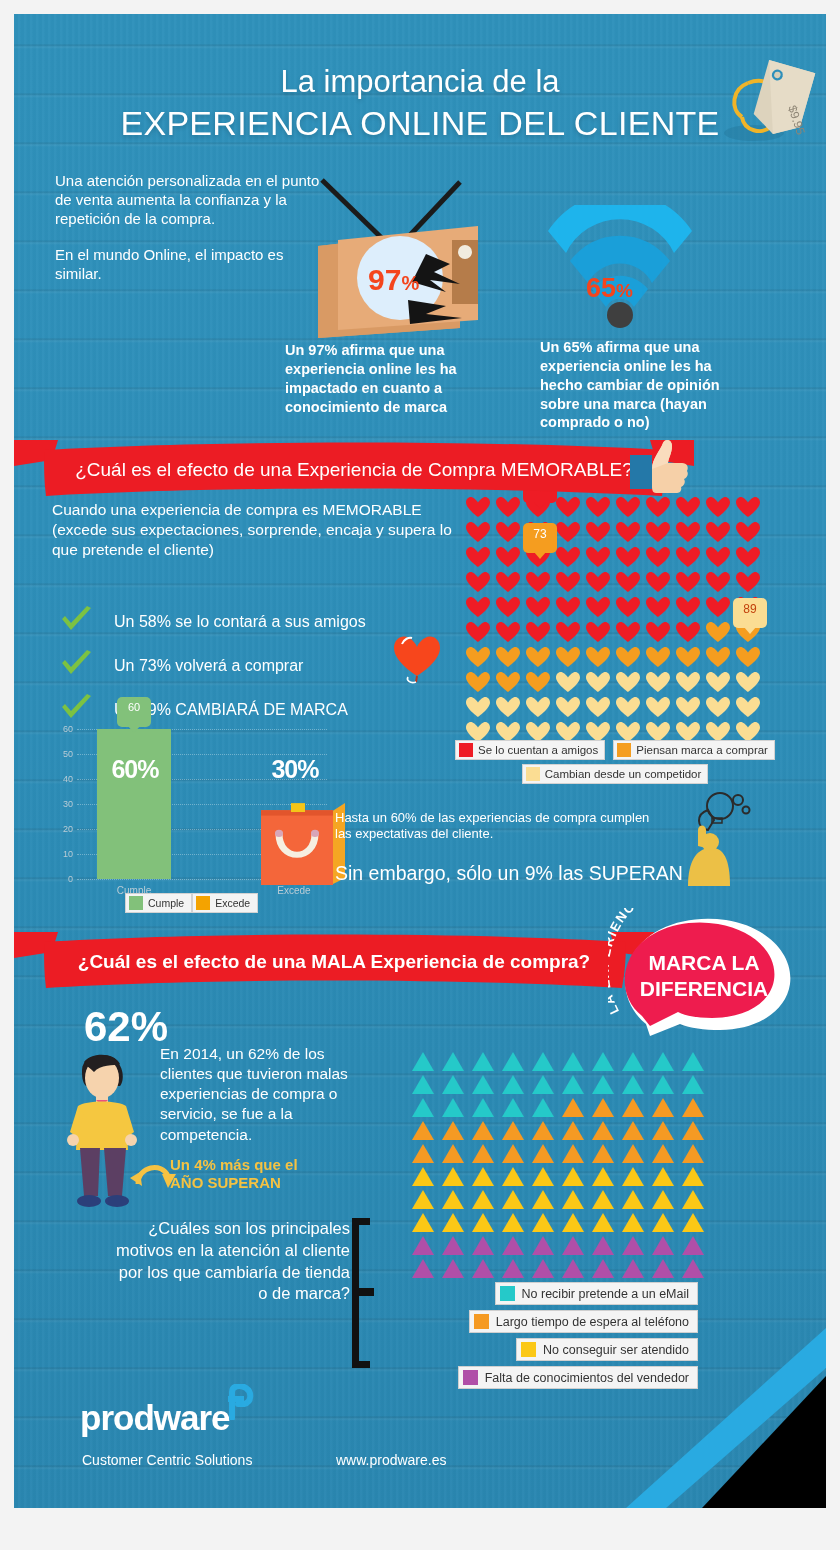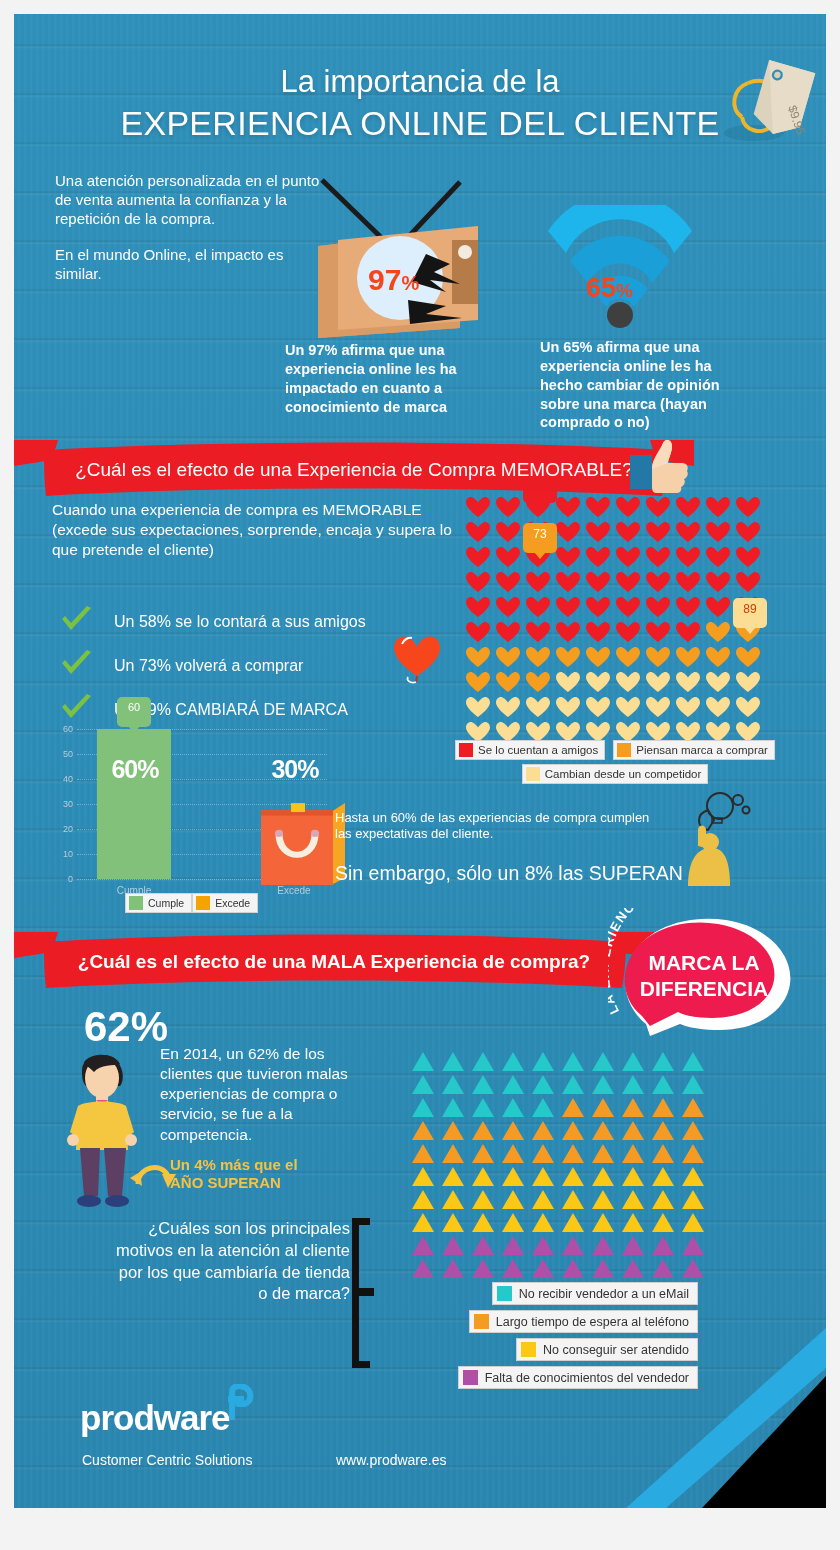--- a/index.html
+++ b/index.html
@@ -651,21 +651,21 @@
         <span>Cumple</span>
       </div>
       <div class="bc-lg">
         <span class="lg-sw" style="background:#f4a300"></span>
         <span>Excede</span>
       </div>
     </div>
   </div>
 
   <div class="bc-note1">Hasta un 60% de las experiencias de compra cumplen las expectativas del cliente.</div>
-  <div class="bc-note2">Sin embargo, sólo un 8% las SUPERAN</div>
+  <div class="bc-note2">Sin embargo, sólo un 9% las SUPERAN</div>
 
   <div class="idea-person">
     <svg width="86" height="100" viewBox="0 0 86 100">
       <circle cx="52" cy="16" r="13" fill="none" stroke="#2b2b2b" stroke-width="2"></circle>
       <circle cx="70" cy="10" r="5" fill="none" stroke="#2b2b2b" stroke-width="2"></circle>
       <circle cx="78" cy="20" r="3.5" fill="none" stroke="#2b2b2b" stroke-width="2"></circle>
       <path d="M40 20 C28 24 28 38 40 40 L46 30 Z" fill="none" stroke="#2b2b2b" stroke-width="2"></path>
       <rect x="44" y="28" width="10" height="5" fill="none" stroke="#2b2b2b" stroke-width="1.5"></rect>
       <path d="M30 56 L30 40 C30 34 38 34 38 40 L38 58" fill="#ecc046"></path>
       <path d="M20 96 C20 72 28 60 40 58 C54 56 62 66 62 96 Z" fill="#ecc046"></path>
@@ -1063,21 +1063,21 @@
     <svg width="26" height="150" viewBox="0 0 26 150">
       <path d="M4 0 L22 0 L22 7 L11 7 L11 143 L22 143 L22 150 L4 150 Z" fill="#111"></path>
       <path d="M11 70 L26 70 L26 78 L11 78 Z" fill="#111"></path>
     </svg>
   </div>
 
   <div class="tlegend">
     <div class="tl-row">
       <div class="tl-item">
         <span class="tl-sw" style="background:#25c9c9"></span>
-        <span>No recibir vendedor a un eMail</span>
+        <span>No recibir pretende a un eMail</span>
       </div>
     </div>
     <div class="tl-row">
       <div class="tl-item">
         <span class="tl-sw" style="background:#f59a23"></span>
         <span>Largo tiempo de espera al teléfono</span>
       </div>
     </div>
     <div class="tl-row">
       <div class="tl-item">

